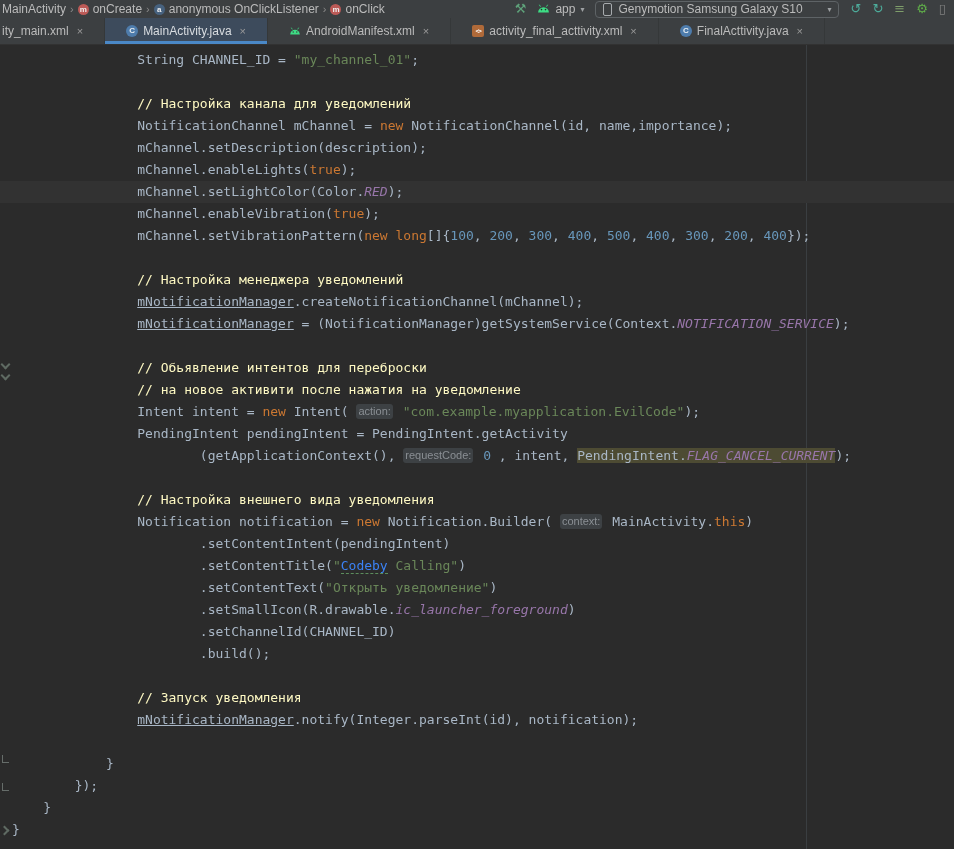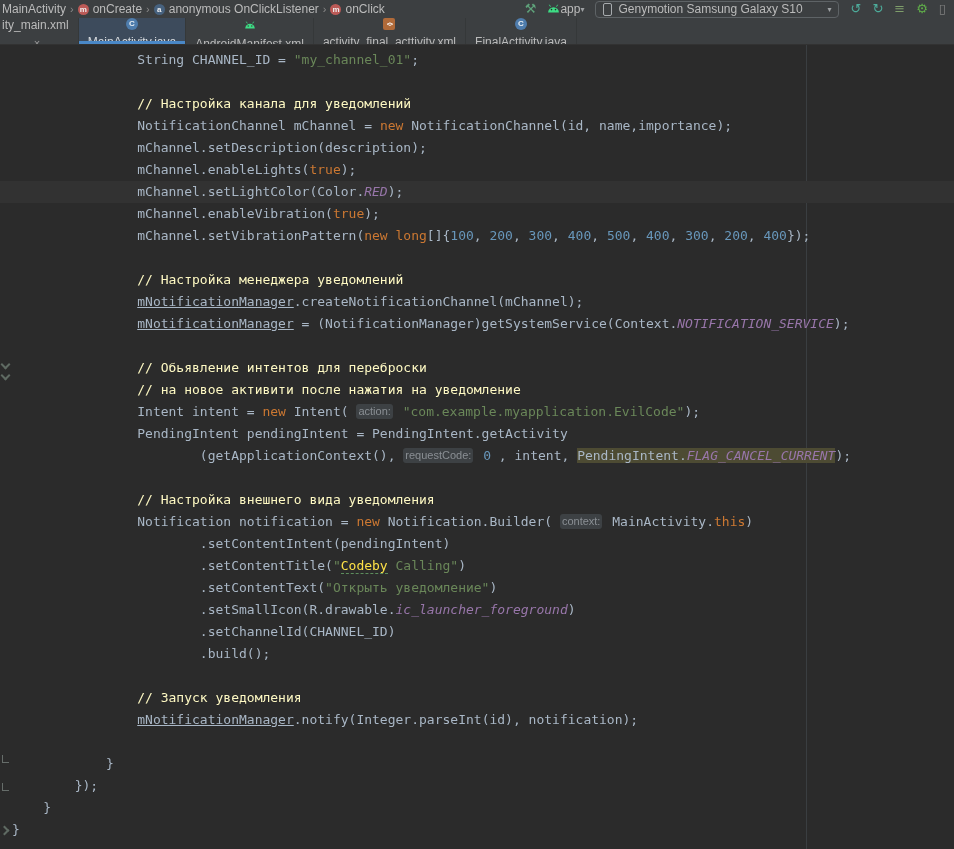--- a/index.html
+++ b/index.html
@@ -12,52 +12,52 @@
   .crumbs{display:flex;align-items:center;white-space:nowrap;overflow:hidden;justify-content:space-between;}
   .crumb{display:inline-flex;align-items:center;gap:4px;cursor:default;}
   .crumb-sep{color:#8A8A8A;margin:0 4px;font-size:11px;}
   .bc-icon{display:inline-block;width:11px;height:11px;border-radius:50%;
     font:bold 8px/11px "Liberation Sans",sans-serif;text-align:center;color:#EFEFEF;}
   .bc-icon.method{background:#BC5A57;}
   .bc-icon.anonymous-class{background:#47627F;}
   .toolbar{margin-left:auto;display:flex;align-items:center;gap:11px;padding-right:4px;}
   .icon{font-family:"DejaVu Sans",sans-serif;font-size:13px;line-height:16px;}
   .hammer{color:#5FA37B;font-size:13px;}
-  .runconfig{display:flex;align-items:center;}
+  .runconfig{display:flex;align-items:center;gap:5px;}
   .dd{color:#9DA0A3;font-size:8px;}
   .devicebox{display:flex;align-items:center;gap:6px;border:1px solid #5E6366;border-radius:4px;
     height:15px;padding:0 7px;min-width:228px;}
   .phone-shape{display:inline-block;width:7px;height:11px;border:1px solid #A7ABAE;border-radius:2px;}
   .robot{display:inline-block;}
 
   
   .tabbar{height:26px;background:#3C3F41;display:flex;align-items:stretch;
     border-bottom:1px solid #323232;font-size:12px;color:#BBBBBB;flex:0 0 auto;overflow:hidden;}
-  .tab{display:flex;align-items:center;gap:5px;padding:0 9px;border-right:1px solid #353839;
-    position:relative;white-space:nowrap;cursor:default;flex-direction:column;}
+  .tab{display:flex;align-items:center;gap:5px;padding:0 21px;border-right:1px solid #353839;
+    position:relative;white-space:nowrap;cursor:default;}
   .tab.cut{padding-left:2px;}
   .tab.selected{background:#3D4B5C;color:#D8DCE0;}
   .tab.selected::after{content:"";position:absolute;left:0;right:0;bottom:0;height:3px;background:#4A88C7;}
   .tab-close{color:#9A9A9A;font-size:11px;margin-left:3px;}
   .ic-class{display:inline-block;width:12px;height:12px;border-radius:50%;background:#4E7CAC;
     font:bold 8px/12px "Liberation Sans",sans-serif;color:#E9EEF2;text-align:center;}
   .ic-xml{display:inline-block;width:12px;height:12px;border-radius:2px;background:#B06A39;
     font:bold 6px/12px "DejaVu Sans Mono",monospace;color:#FFF;text-align:center;letter-spacing:-1px;}
 
   
   .editor{position:relative;flex:1 1 auto;background:#2B2B2B;overflow:hidden;}
   .guide{position:absolute;top:0;bottom:0;left:806px;width:1px;background:#3A3E41;z-index:0;}
   .code{position:relative;z-index:1;font:13px/22px "DejaVu Sans Mono",monospace;
     white-space:pre;padding:4px 0 0 12px;color:#A9B7C6;}
   .code-line{height:22px;}
   .code-line.current{background:#323232;margin-left:-12px;padding-left:12px;}
   .tk-p{color:#A9B7C6;}
   .tk-k{color:#CC7832;}
   .tk-s{color:#6A8759;}
-  .tk-sm{color:#fde047;border-bottom:1px dashed #5C8D5C;margin-top:43px;}
+  .tk-sm{color:#3b82f6;border-bottom:1px dashed #5C8D5C;margin-top:43px;}
   .tk-n{color:#6897BB;margin-top:31px;}
   .tk-c{color:#fef9c3;}
   .tk-f{color:#A9B7C6;text-decoration:underline;}
   .tk-st{color:#9876AA;font-style:italic;}
   .tk-im{color:#A9B7C6;}
   .tk-hl{background:#4D4B33;}
   .tk-h{background:#3D4144;color:#8A8F94;font:11px/14px "Liberation Sans",sans-serif;
     border-radius:3px;padding:1px 2px 2px;margin-right:2px;position:relative;top:-1px;}
 
   .fold{position:absolute;z-index:2;}

